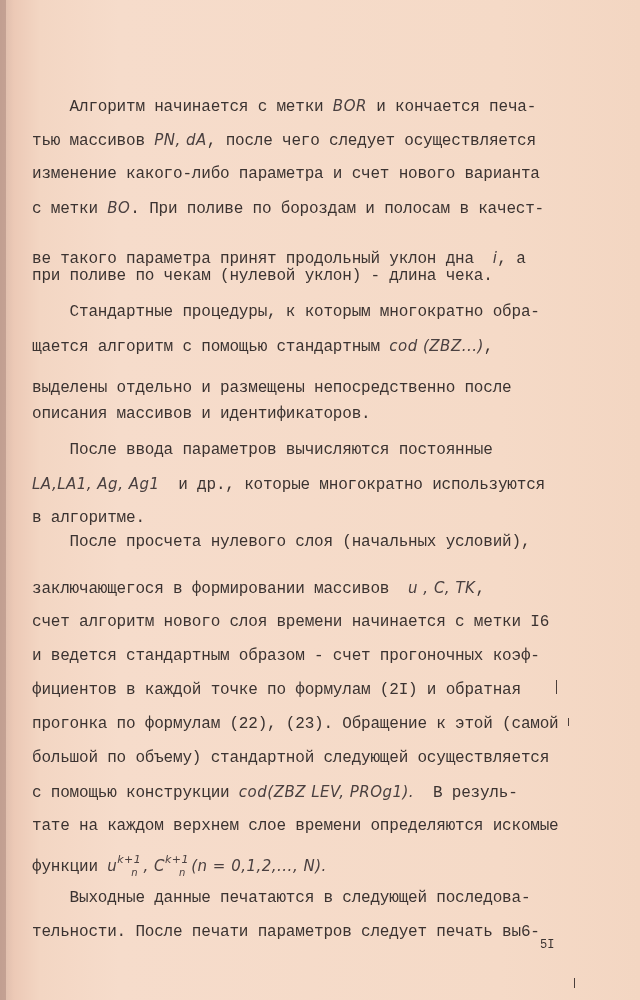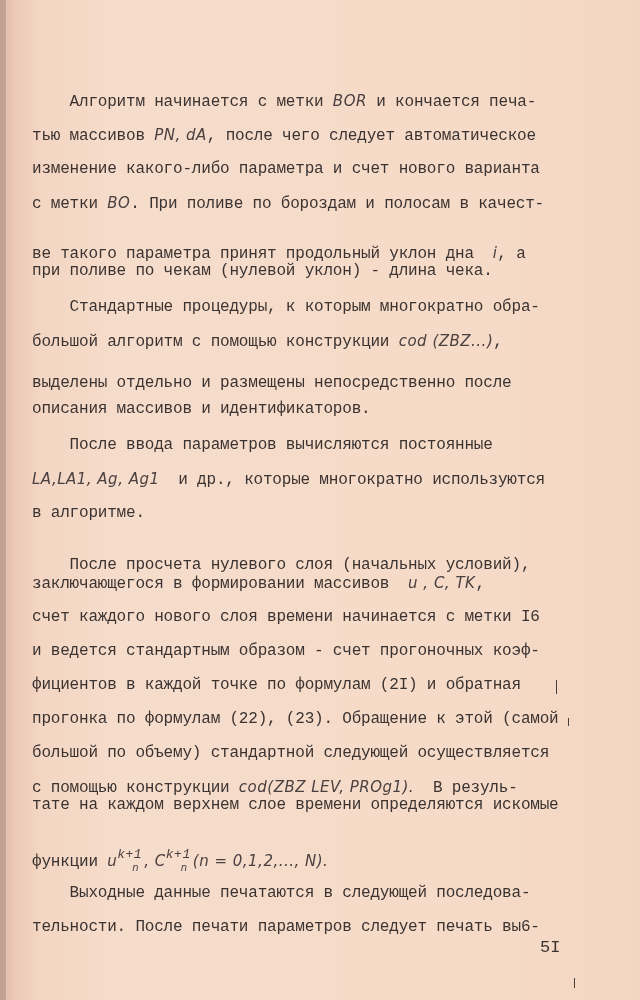--- a/index.html
+++ b/index.html
@@ -35,86 +35,85 @@
       left: 32px;
       top: 92px;
       width: 560px;
     }
     .line {
       position: absolute;
       left: 0;
       white-space: pre;
       font-size: 16px;
       letter-spacing: -0.2px;
-      line-height: 18px;
+      line-height: 28px;
       color: #3b3331;
     }
     .hw {
       font-family: "DejaVu Sans", "Liberation Sans", sans-serif;
       font-style: italic;
       font-size: 15px;
       color: #4a4040;
       letter-spacing: 0.5px;
     }
     .sup {
-      font-size: 13px;
+      font-size: 11px;
       vertical-align: 8px;
-      font-family: Liberation Mono, monospace;
     }
     .sub {
       font-size: 10px;
       vertical-align: -5px;
       margin-left: -10px;
     }
     .page-number {
       position: absolute;
       left: 540px;
       top: 938px;
-      font-size: 17px;
+      font-size: 12px;
       color: #3b3331;
     }
     .tick {
       position: absolute;
       width: 1px;
       background: #4a3e3a;
     }
   </style>
 </head>
 <body>
 
 <div class="page">
   <div class="shade-left"></div>
 
   <div class="text-block">
 
     <div class="line" style="top:0px"><span>    Алгоритм начинается с метки </span><span class="hw">BOR</span><span> и кончается печа-</span></div>
-    <div class="line" style="top:34px"><span>тью массивов </span><span class="hw">PN, dA</span><span>, после чего следует автоматическое</span></div>
+    <div class="line" style="top:34px"><span>тью массивов </span><span class="hw">PN, dA</span><span>, после чего следует осуществляется</span></div>
     <div class="line" style="top:68px"><span>изменение какого-либо параметра и счет нового варианта</span></div>
     <div class="line" style="top:102px"><span>с метки </span><span class="hw">BO</span><span>. При поливе по бороздам и полосам в качест-</span></div>
     <div class="line" style="top:152px"><span>ве такого параметра принят продольный уклон дна  </span><span class="hw">i</span><span>, а</span></div>
     <div class="line" style="top:170px"><span>при поливе по чекам (нулевой уклон) - длина чека.</span></div>
 
     <div class="line" style="top:206px"><span>    Стандартные процедуры, к которым многократно обра-</span></div>
-    <div class="line" style="top:240px"><span>большой алгоритм с помощью конструкции </span><span class="hw">cod (ZBZ...)</span><span>,</span></div>
+    <div class="line" style="top:240px"><span>щается алгоритм с помощью стандартным </span><span class="hw">cod (ZBZ...)</span><span>,</span></div>
     <div class="line" style="top:282px"><span>выделены отдельно и размещены непосредственно после</span></div>
     <div class="line" style="top:308px"><span>описания массивов и идентификаторов.</span></div>
 
     <div class="line" style="top:344px"><span>    После ввода параметров вычисляются постоянные</span></div>
     <div class="line" style="top:378px"><span class="hw">LA,LA1, Ag, Ag1</span><span>  и др., которые многократно используются</span></div>
     <div class="line" style="top:412px"><span>в алгоритме.</span></div>
 
-    <div class="line" style="top:464px"><span>    После просчета нулевого слоя (начальных условий),</span></div>
+    <div class="line" style="top:436px"><span>    После просчета нулевого слоя (начальных условий),</span></div>
     <div class="line" style="top:482px"><span>заключающегося в формировании массивов  </span><span class="hw">u , C, TK</span><span>,</span></div>
-    <div class="line" style="top:516px"><span>счет каждого нового слоя времени начинается с метки I6</span></div>
+    <div class="line" style="top:516px"><span>счет алгоритм нового слоя времени начинается с метки I6</span></div>
     <div class="line" style="top:550px"><span>и ведется стандартным образом - счет прогоночных коэф-</span></div>
     <div class="line" style="top:584px"><span>фициентов в каждой точке по формулам (2I) и обратная</span></div>
     <div class="line" style="top:618px"><span>прогонка по формулам (22), (23). Обращение к этой (самой</span></div>
     <div class="line" style="top:652px"><span>большой по объему) стандартной следующей осуществляется</span></div>
     <div class="line" style="top:686px"><span>с помощью конструкции </span><span class="hw">cod(ZBZ LEV, PROg1).</span><span>  В резуль-</span></div>
-    <div class="line" style="top:704px"><span>тате на каждом верхнем слое времени определяются искомые</span></div>
+    <div class="line" style="top:720px"><span>тате на каждом верхнем слое времени определяются искомые</span></div>
     <div class="line" style="top:754px"><span>функции </span><span class="hw">u</span><span class="hw sup">k+1</span><span class="hw sub">n</span><span class="hw"> , </span><span class="hw">C</span><span class="hw sup">k+1</span><span class="hw sub">n</span><span class="hw"> (n = 0,1,2,..., N).</span></div>
 
     <div class="line" style="top:792px"><span>    Выходные данные печатаются в следующей последова-</span></div>
     <div class="line" style="top:826px"><span>тельности. После печати параметров следует печать вы6-</span></div>
   </div>
 
   <div class="tick" style="left:556px; top:680px; height:14px;"></div>
   <div class="tick" style="left:568px; top:718px; height:8px;"></div>
   <div class="tick" style="left:574px; top:978px; height:10px;"></div>
 

